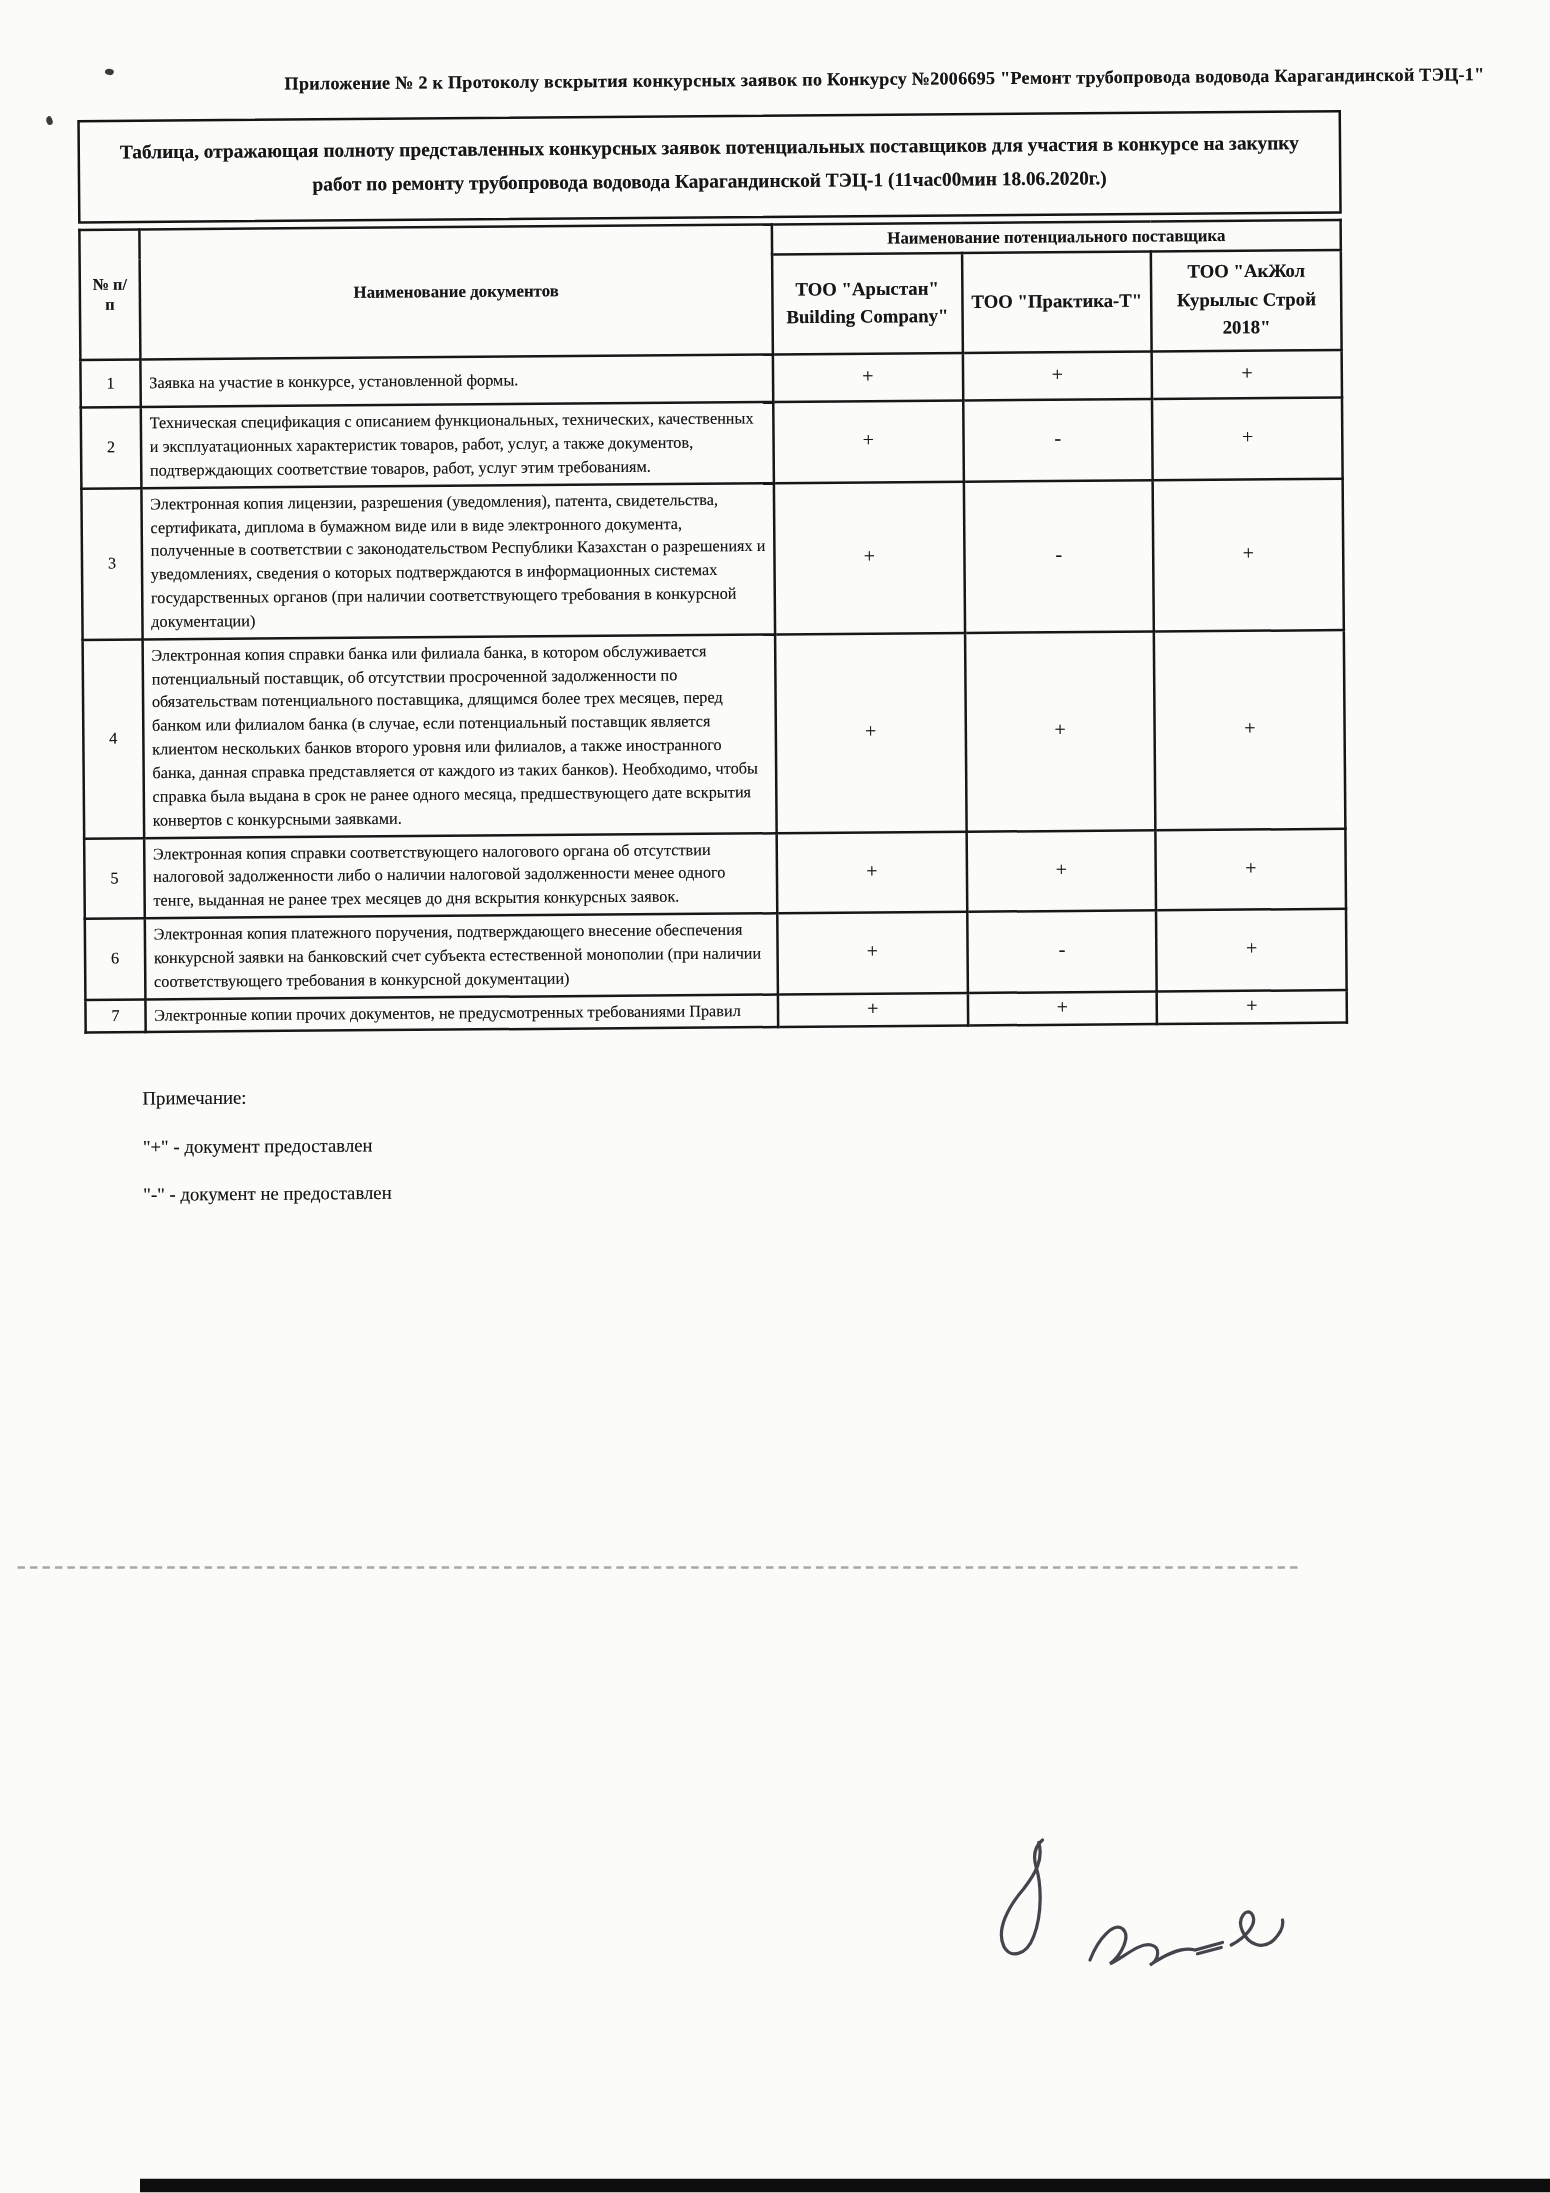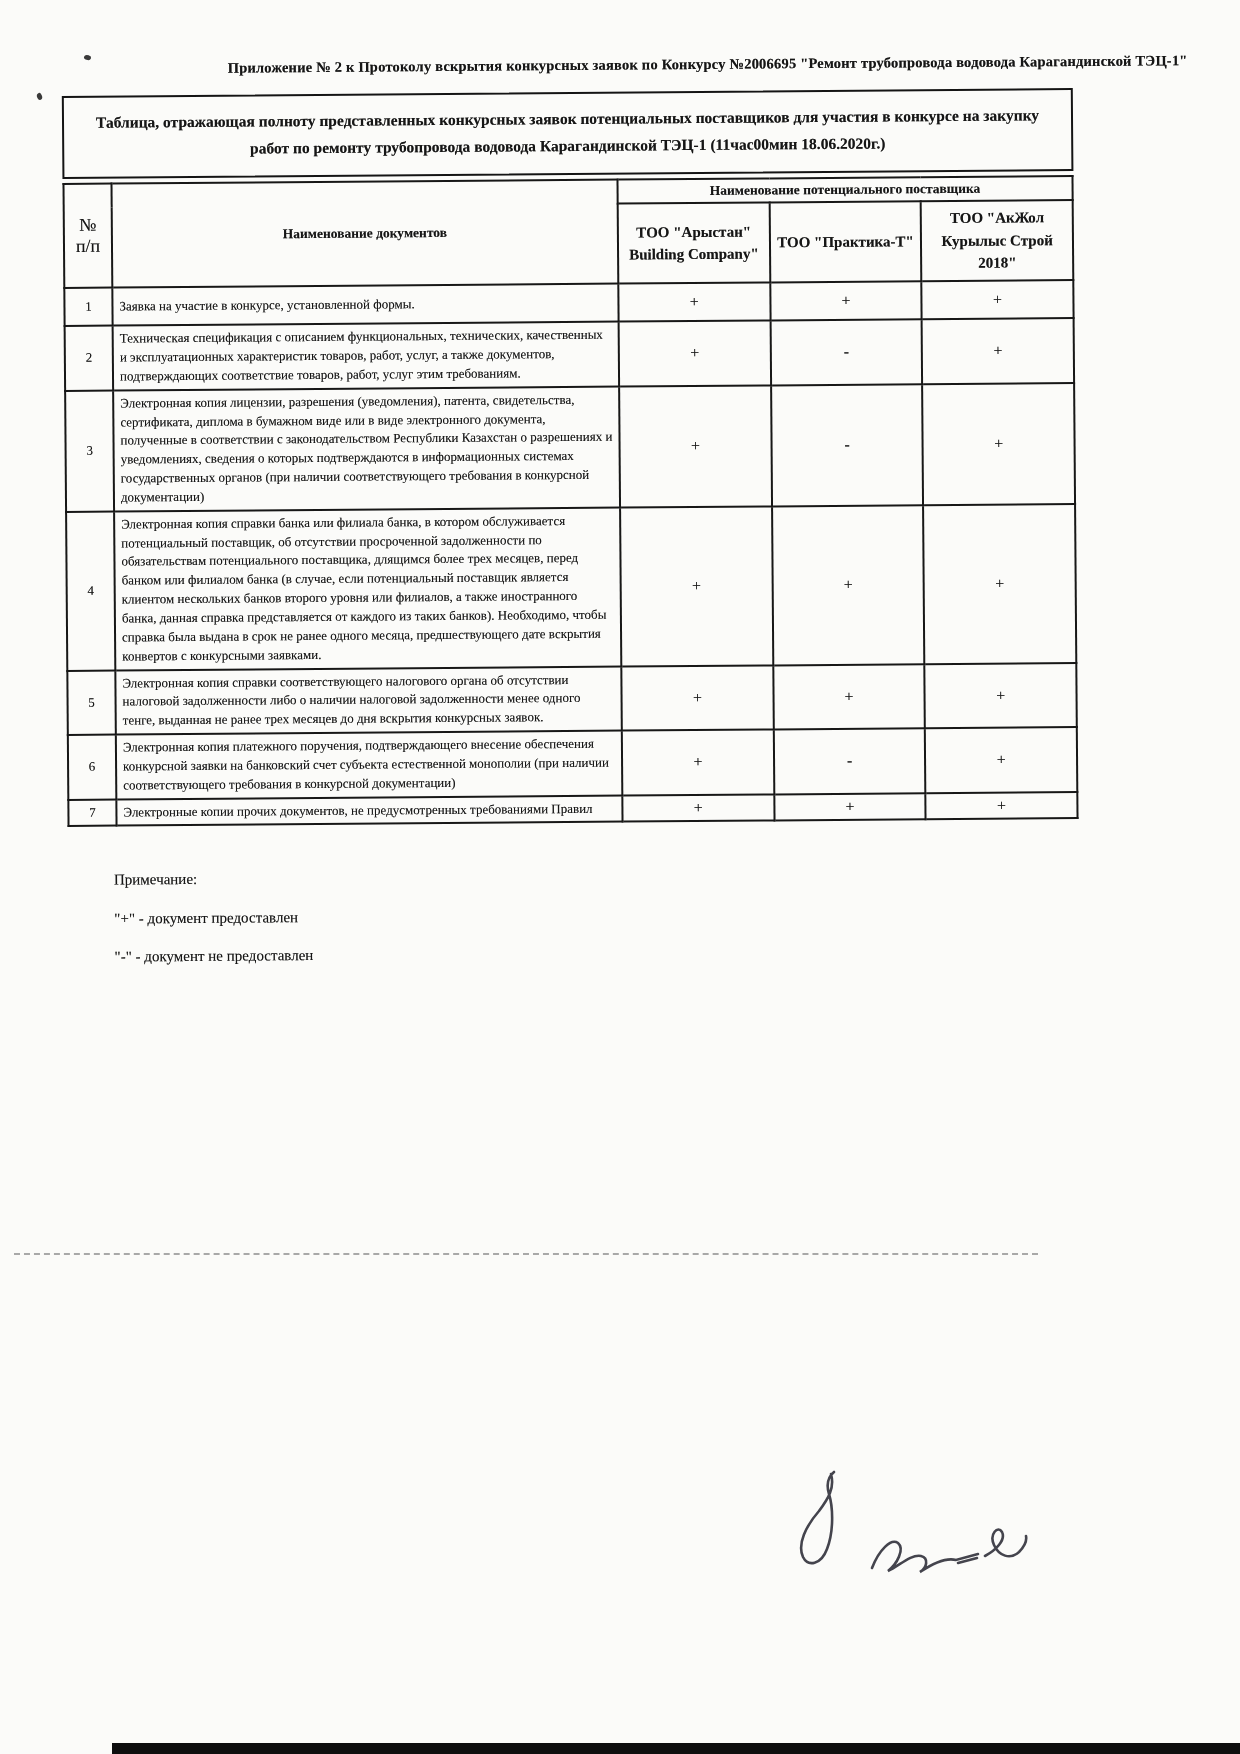--- a/index.html
+++ b/index.html
@@ -41,21 +41,21 @@
     width:1011px;
     border-collapse:collapse;
     table-layout:fixed;
   }
   table.docs td, table.docs th{
     border:2px solid #171717;
     padding:3px 6px;
     vertical-align:middle;
     text-shadow:0 0 .35px rgba(0,0,0,.45);
   }
-  th.h-num{width:34px;font-size:18px;font-weight:normal;}
+  th.h-num{width:34px;font-size:13px;font-weight:bold;}
   th.h-doc{width:492px;font-size:13.5px;font-weight:bold;}
   th.h-group{font-size:13.5px;font-weight:bold;padding:6px 4px;}
   th.h-sup{font-size:15px;font-weight:bold;line-height:1.5;padding:8px 10px;height:72px;}
   th.w-s1{width:152px;}
   th.w-s2{width:172px;}
   th.w-s3{width:156px;}
   td.cell-num{font-size:13px;text-align:center;}
   td.cell-doc{font-size:13px;line-height:1.45;text-align:left;padding:4px 8px;}
   td.cell-mark{font-size:16px;text-align:center;font-weight:normal;}
   tr.r1 td{height:30px;vertical-align:middle;}

